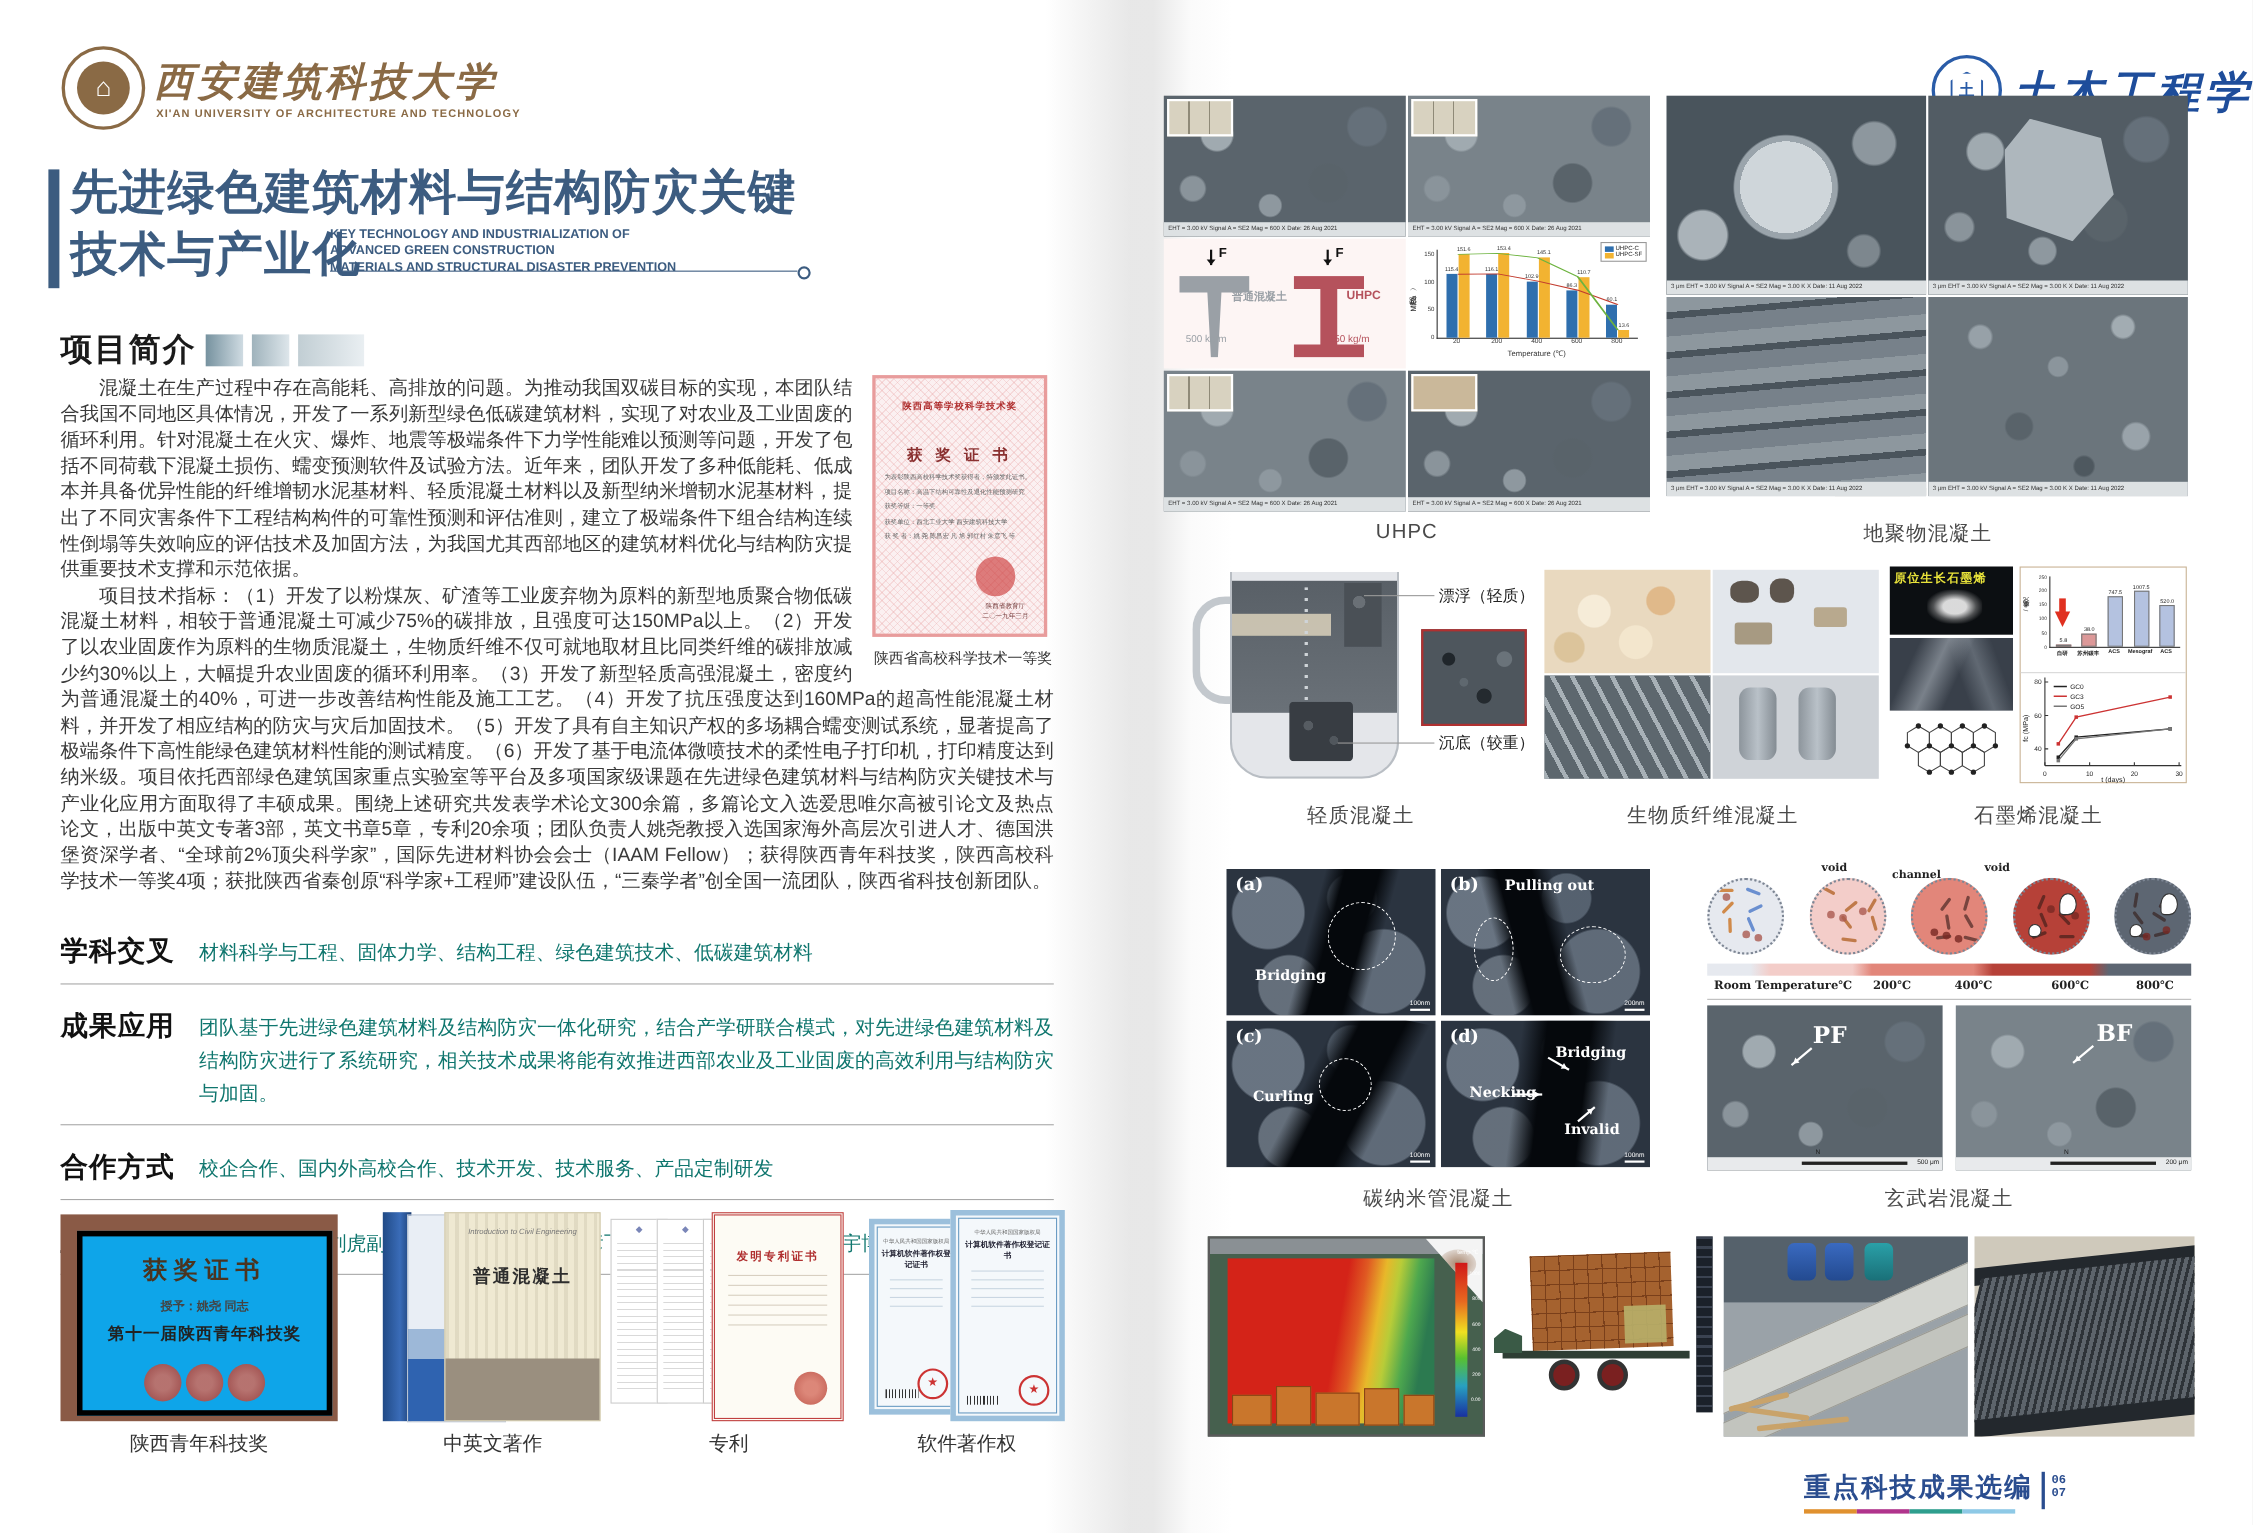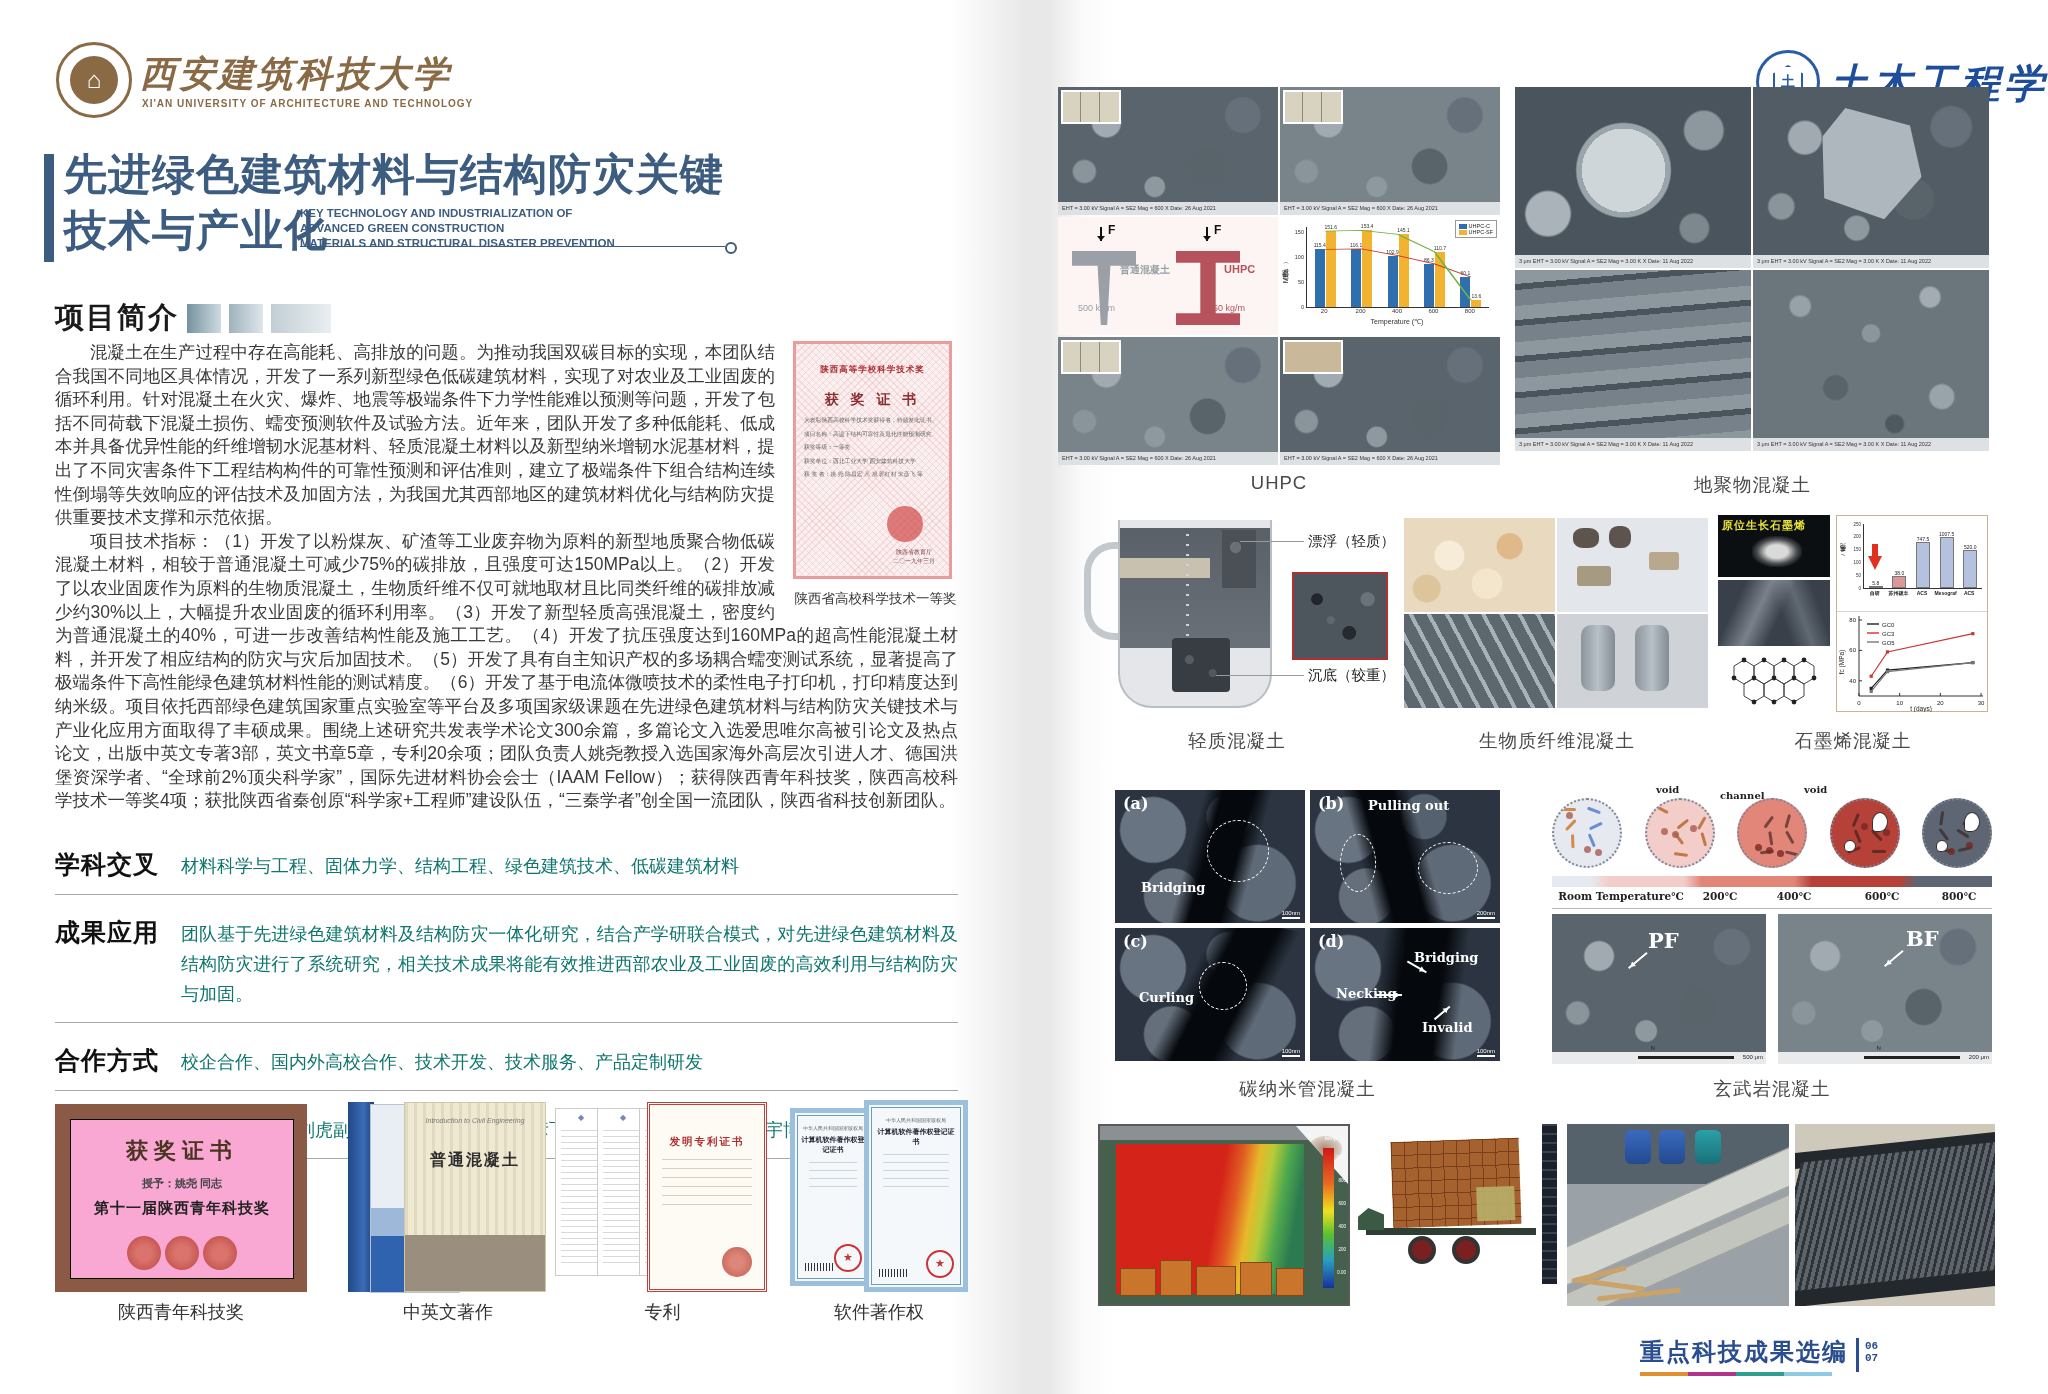--- a/index.html
+++ b/index.html
@@ -29,35 +29,35 @@
   .intro-h{left:55px;top:298px;display:flex;align-items:center;}
   .grad-sq{display:inline-block;height:29px;margin-left:8px;background:linear-gradient(to right,#76929f,#cfdbe2);}
   .intro-body{left:55px;top:341px;width:903px;font-size:17.5px;line-height:23.6px;color:#3a3a3a;text-align:justify;}
   .intro-body p{margin:0;text-indent:2em;}
   .cert-float{float:right;width:165px;margin:0 0 6px 18px;}
   .cert-box{width:159px;height:238px;border:3px solid #e89c9c;background:
         repeating-linear-gradient(45deg,rgba(232,160,160,0.28) 0 1px,transparent 1px 5px),
         repeating-linear-gradient(-45deg,rgba(232,160,160,0.28) 0 1px,transparent 1px 5px),#fbf0f1;
         box-sizing:border-box;padding:14px 8px 6px;text-align:center;position:relative;}
   .cert-hd{font-size:8.5px;font-weight:bold;color:#b03030;letter-spacing:1px;}
-  .cert-ti{font-size:14px;font-weight:bold;color:#8a3030;letter-spacing:4px;margin-top:6px;}
+  .cert-ti{font-size:14px;font-weight:bold;color:#8a3030;letter-spacing:4px;margin-top:20px;}
   .cert-ln{font-size:5.8px;color:#666;text-align:left;margin-top:5px;line-height:8.5px;}
   .cert-seal{position:absolute;right:26px;bottom:34px;width:36px;height:36px;border-radius:50%;
              background:rgba(205,60,60,0.65);}
   .cert-ft{position:absolute;right:14px;bottom:10px;font-size:6px;color:#7a4545;text-align:center;line-height:9px;}
   .cert-cap{margin-top:8px;font-size:13.5px;color:#333;text-align:center;white-space:nowrap;}
   
   .sections{left:55px;top:838px;width:903px;}
   .srow{display:flex;border-bottom:1px solid #a8a8a8;padding:10px 0 13px;margin-top:11px;}
   .srow .sh{font-size:25px;font-weight:bold;color:#111;letter-spacing:1px;white-space:nowrap;margin-right:22px;}
   .srow .sc{font-size:18px;line-height:30px;color:#0f766e;padding-top:3px;flex:1;text-align:justify;}
   
   .gal-cap{position:absolute;top:1300px;font-size:18px;color:#333;text-align:center;}
   .award{left:55px;top:1104px;width:252px;height:188px;background:#8a5a46;padding:15px;box-sizing:border-box;}
-  .award .in{width:100%;height:100%;background:#f9a8d4;border:1px solid #000000;position:relative;text-align:center;}
+  .award .in{width:100%;height:100%;background:#0ea5e9;border:5px solid #000000;position:relative;text-align:center;}
   .award .a-ti{font-family:"DejaVu Serif",serif;font-size:22px;font-weight:bold;color:#4a3420;
                letter-spacing:6px;margin-top:16px;}
   .award .a-gv{font-size:11px;color:#444;margin-top:10px;font-weight:bold;}
   .award .a-aw{font-size:15px;font-weight:bold;color:#222;margin-top:8px;letter-spacing:1px;}
   .award .seal{position:absolute;bottom:8px;width:34px;height:34px;border-radius:50%;
                background:radial-gradient(circle,#d46a5a 30%,#c04b3d 70%);opacity:.85;}
   .books{left:348px;top:1100px;width:200px;height:194px;}
   .bk-spine{left:0;top:2px;width:26px;height:190px;background:linear-gradient(90deg,#204a86,#3a6cb8 60%,#1d3f74);}
   .bk-mid{left:22px;top:4px;width:88px;height:187px;background:linear-gradient(180deg,#e9eef5 0 55%,#9db8d8 55% 70%,#2f63b0 70% 100%);border:1px solid #b8c4d4;}
   .bk-front{left:56px;top:2px;width:142px;height:190px;background:

